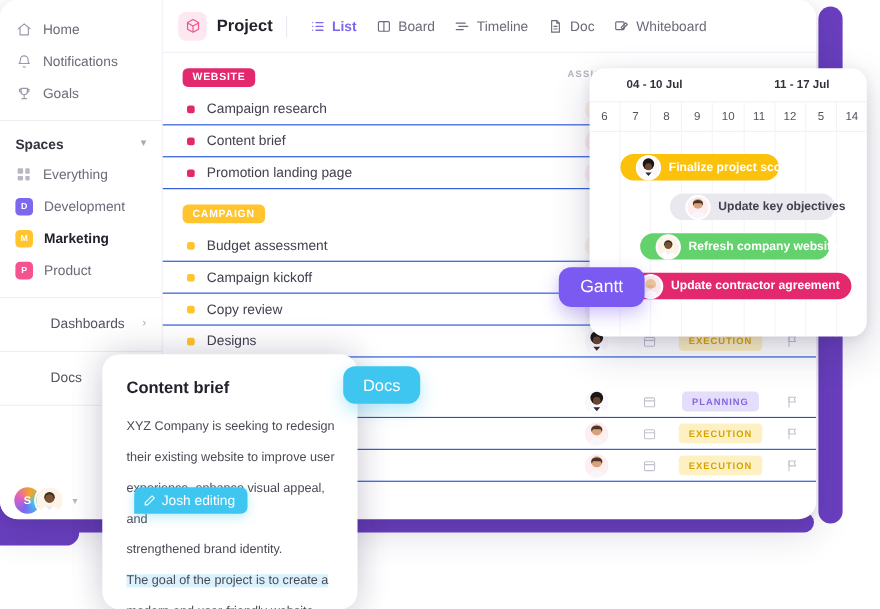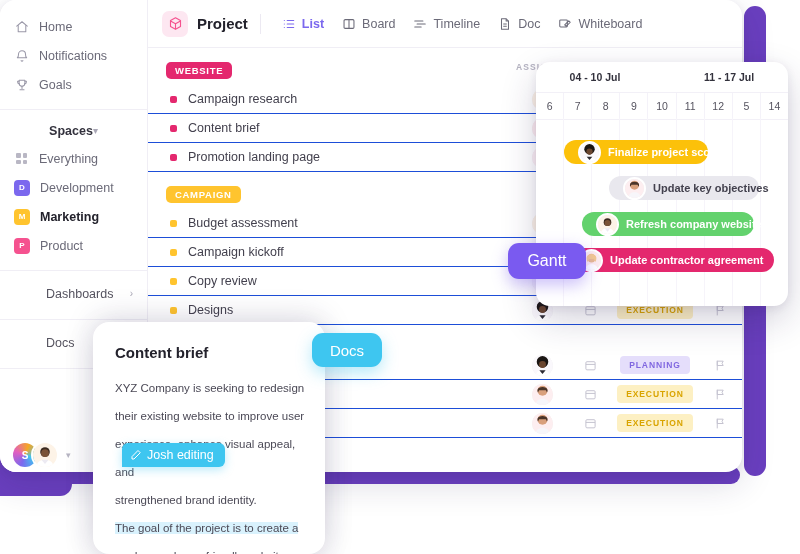--- a/index.html
+++ b/index.html
@@ -39,21 +39,21 @@
     padding-top:12px;
   }
   .side-row{
     display:flex;align-items:center;gap:10px;height:29px;
     padding:0 14px;font-size:12.5px;color:#6b6a78;cursor:pointer;
   }
   .side-ico{width:15px;height:15px;flex:0 0 15px;display:flex;align-items:center;justify-content:center;color:#9a98a8;}
   .side-ico svg{width:14px;height:14px;display:block;}
   .side-sep{height:1px;background:#f0eef5;margin:10px 0 8px;}
   .side-head{
-    display:flex;align-items:center;justify-content:center;
+    display:flex;align-items:center;justify-content:space-between;
     padding:0 14px;height:26px;font-size:12.5px;font-weight:bold;color:#33323d;cursor:pointer;
   }
   .chev{color:#a9a7b6;font-size:10px;line-height:1;}
   .sq-ico{width:15px;height:15px;flex:0 0 15px;display:grid;grid-template-columns:1fr 1fr;grid-gap:2px;padding:2px;box-sizing:border-box;}
   .sq-ico i{background:#b9b7c4;border-radius:1px;display:block;}
   .space-badge{
     width:16px;height:16px;flex:0 0 16px;border-radius:4px;color:#fff;
     font-size:8px;font-weight:bold;display:flex;align-items:center;justify-content:center;
   }
   .side-row.active-label{color:#23222c;font-weight:bold;}

